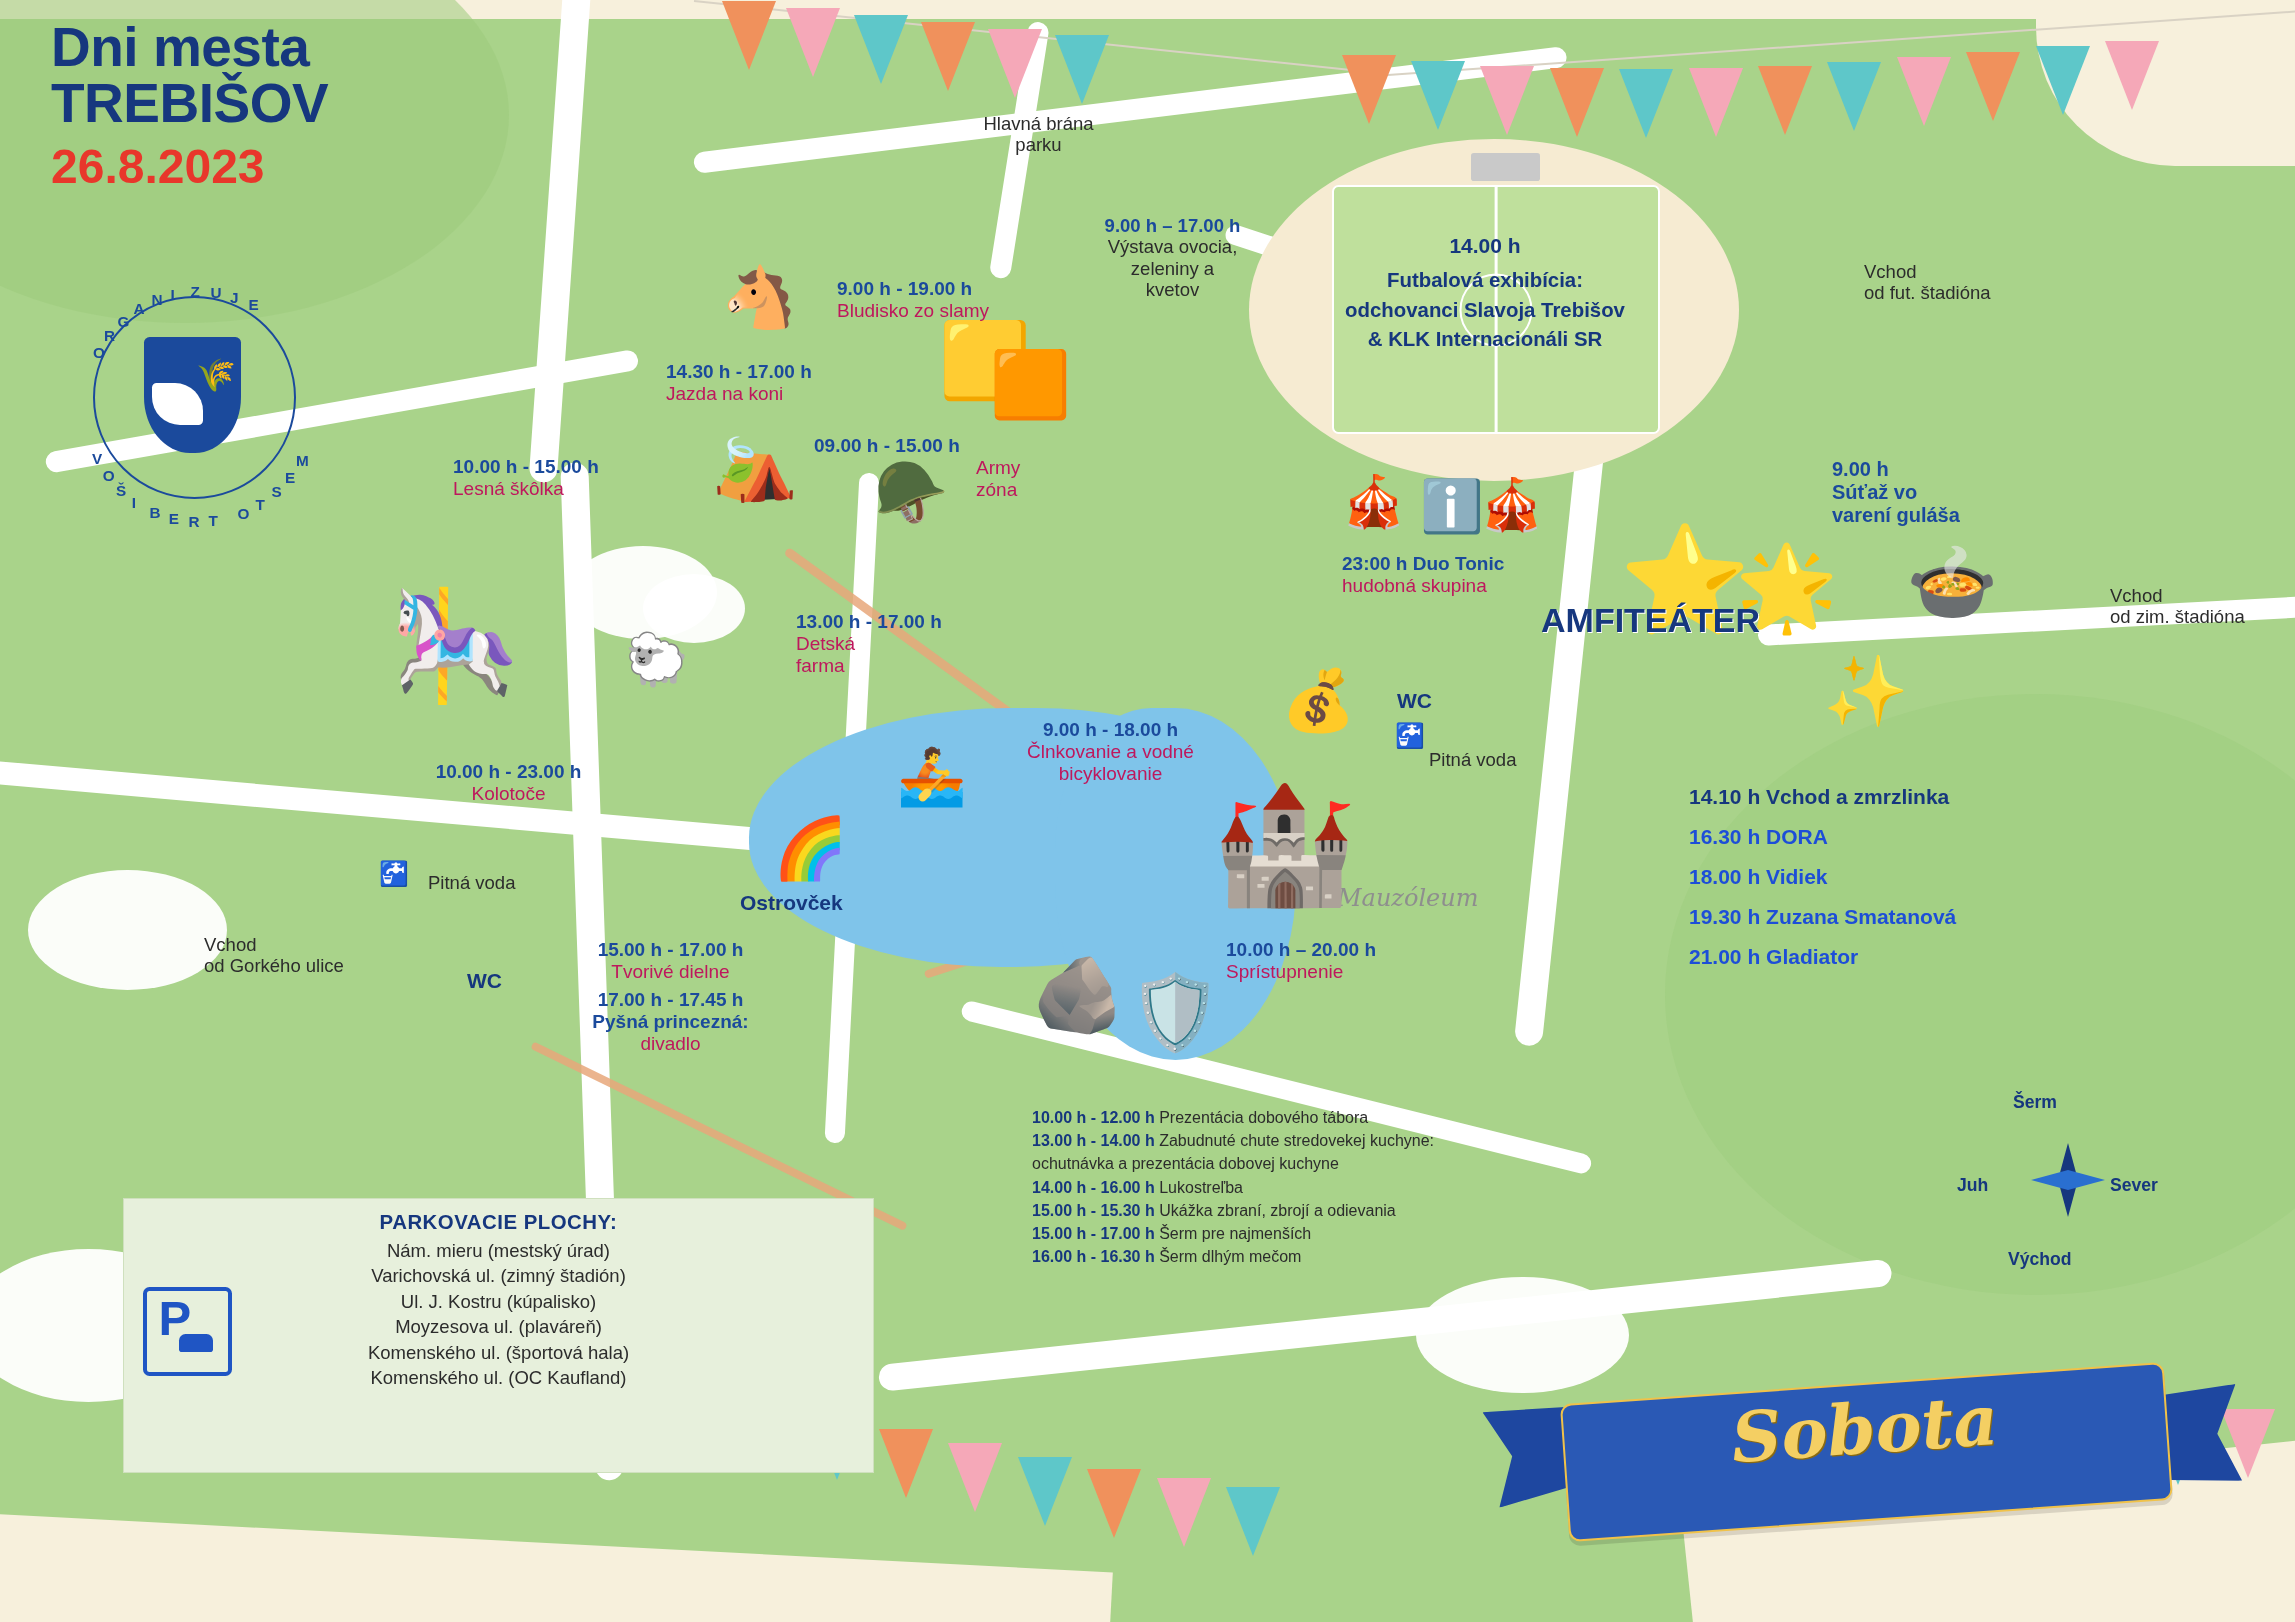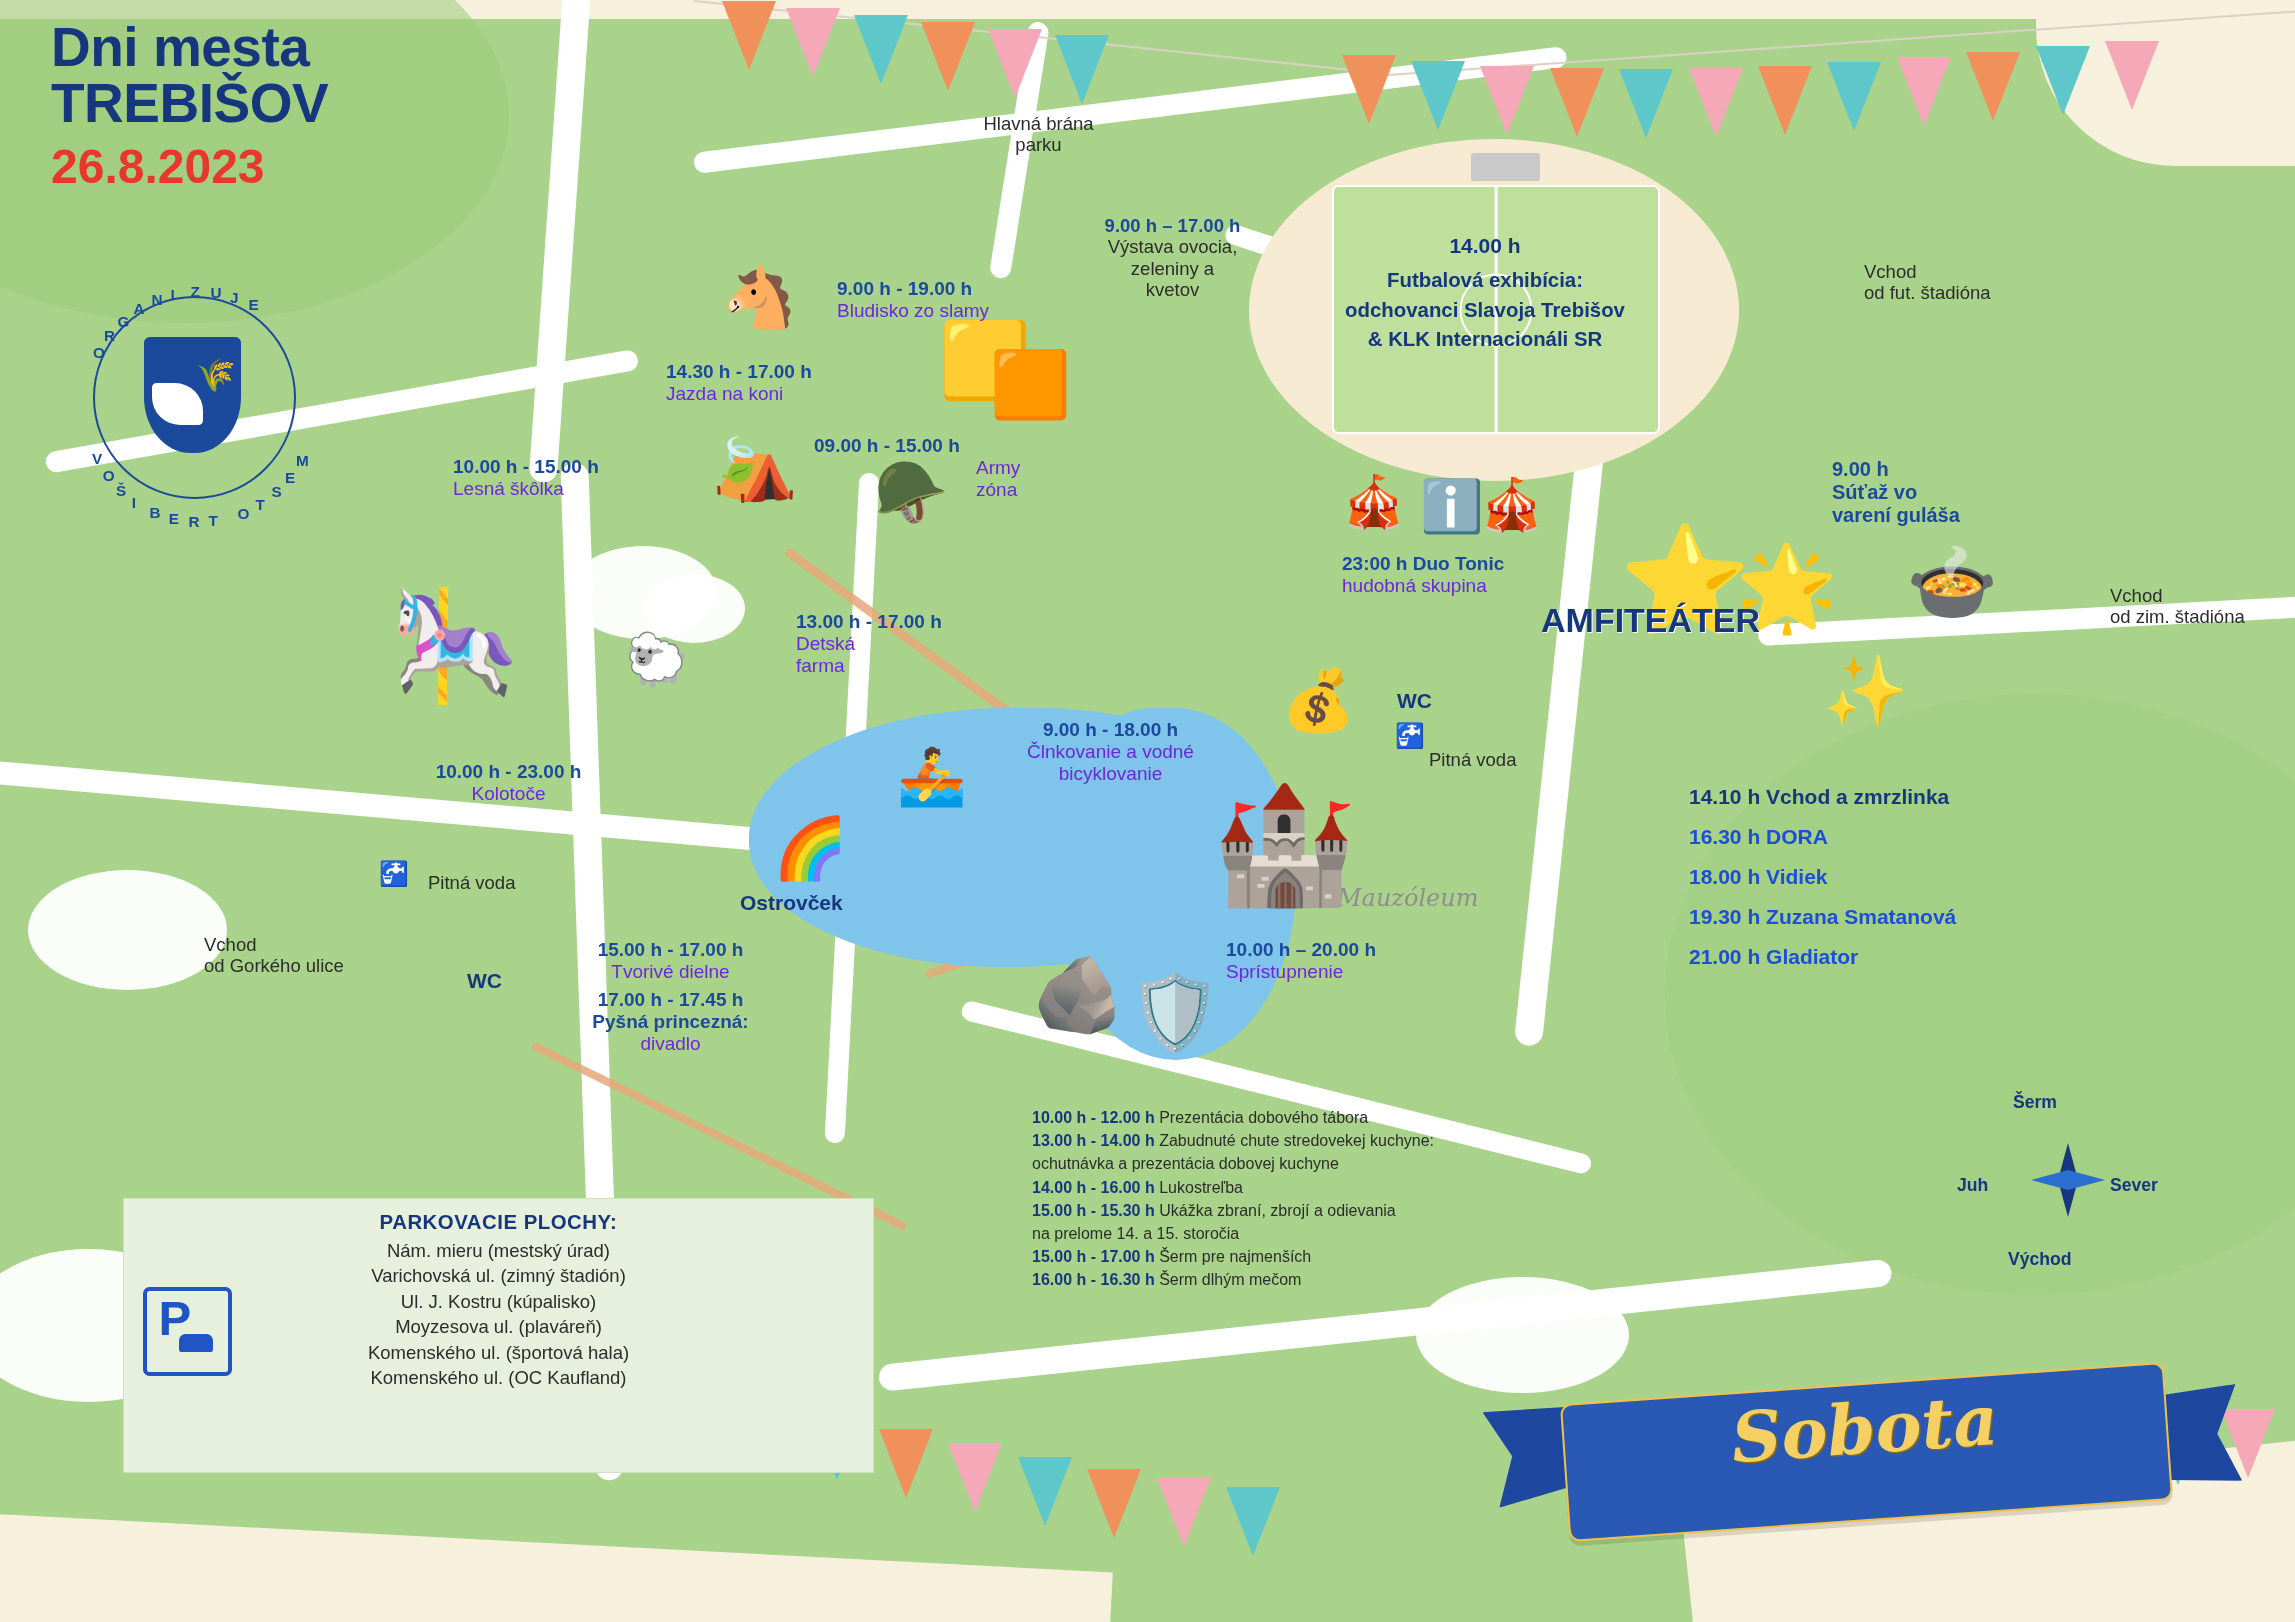--- a/index.html
+++ b/index.html
@@ -16,21 +16,21 @@
   .pitch .mid{position:absolute;left:50%;top:0;bottom:0;width:2.8px;background:#fff;transform:translateX(-50%);}
   .pitch .circle{position:absolute;left:50%;top:50%;width:69px;height:69px;border:2.8px solid #fff;border-radius:50%;transform:translate(-50%,-50%);}
   .road{position:absolute;background:#ffffff;border-radius:14px;transform-origin:left center;}
   .path{position:absolute;background:#e7a77a;border-radius:9.3px;transform-origin:left center;opacity:.85;}
   .water{position:absolute;background:#7fc4ea;border-radius:50% 45% 50% 48%;}
   .cloud{position:absolute;background:#ffffff;border-radius:50%;opacity:.95;}
   .cream{position:absolute;background:#f7f0dc;}
   
   .lbl{position:absolute;color:#1b4a9c;line-height:1.15;}
   .lbl .t{font-weight:bold;}
-  .lbl .d{font-weight:normal;color:#6d28d9;}
+  .lbl .d{font-weight:normal;color:#be185d;}
   
   #title{position:absolute;left:51px;top:18.5px;color:#16377e;font-weight:bold;font-size:55px;line-height:1.02;letter-spacing:-0.5px;}
   #date{position:absolute;left:51px;top:139px;color:#e8372b;font-weight:bold;font-size:48px;}
   
   #crest{position:absolute;left:65px;top:268px;width:259px;height:259px;}
   #crest .ring{position:absolute;inset:28px;border:2.3px solid #1b4a9c;border-radius:50%;}
   #crest .shield{position:absolute;left:79px;top:69px;width:97px;height:116px;
      background:#1b4a9c;border-radius:5.6px 5.6px 46px 46px / 5.6px 5.6px 56px 56px;}
   #crest .shield .wheat{position:absolute;left:52px;top:19.4px;font-size:32px;color:#f4c93c;}
   #crest .shield .plow{position:absolute;left:8.3px;top:46px;width:51px;height:42px;background:#fff;
@@ -350,21 +350,20 @@
       <span>Gladiator</span>
     </div>
   </div>
 
   <div id="knights">
     <div><b>10.00 h - 12.00 h</b> <span>Prezentácia dobového tábora</span></div>
     <div><b>13.00 h - 14.00 h</b> <span>Zabudnuté chute stredovekej kuchyne:</span></div>
     <div><span>ochutnávka a prezentácia dobovej kuchyne</span></div>
     <div><b>14.00 h - 16.00 h</b> <span>Lukostreľba</span></div>
     <div><b>15.00 h - 15.30 h</b> <span>Ukážka zbraní, zbrojí a odievania</span></div>
-    <div><span>na prelome 14. a 15. storočia</span></div>
     <div><b>15.00 h - 17.00 h</b> <span>Šerm pre najmenších</span></div>
     <div><b>16.00 h - 16.30 h</b> <span>Šerm dlhým mečom</span></div>
   </div>
 
   <div id="parking">
     <h3>PARKOVACIE PLOCHY:</h3>
     <ul>
       <li>Nám. mieru (mestský úrad)</li>
       <li>Varichovská ul. (zimný štadión)</li>
       <li>Ul. J. Kostru (kúpalisko)</li>

